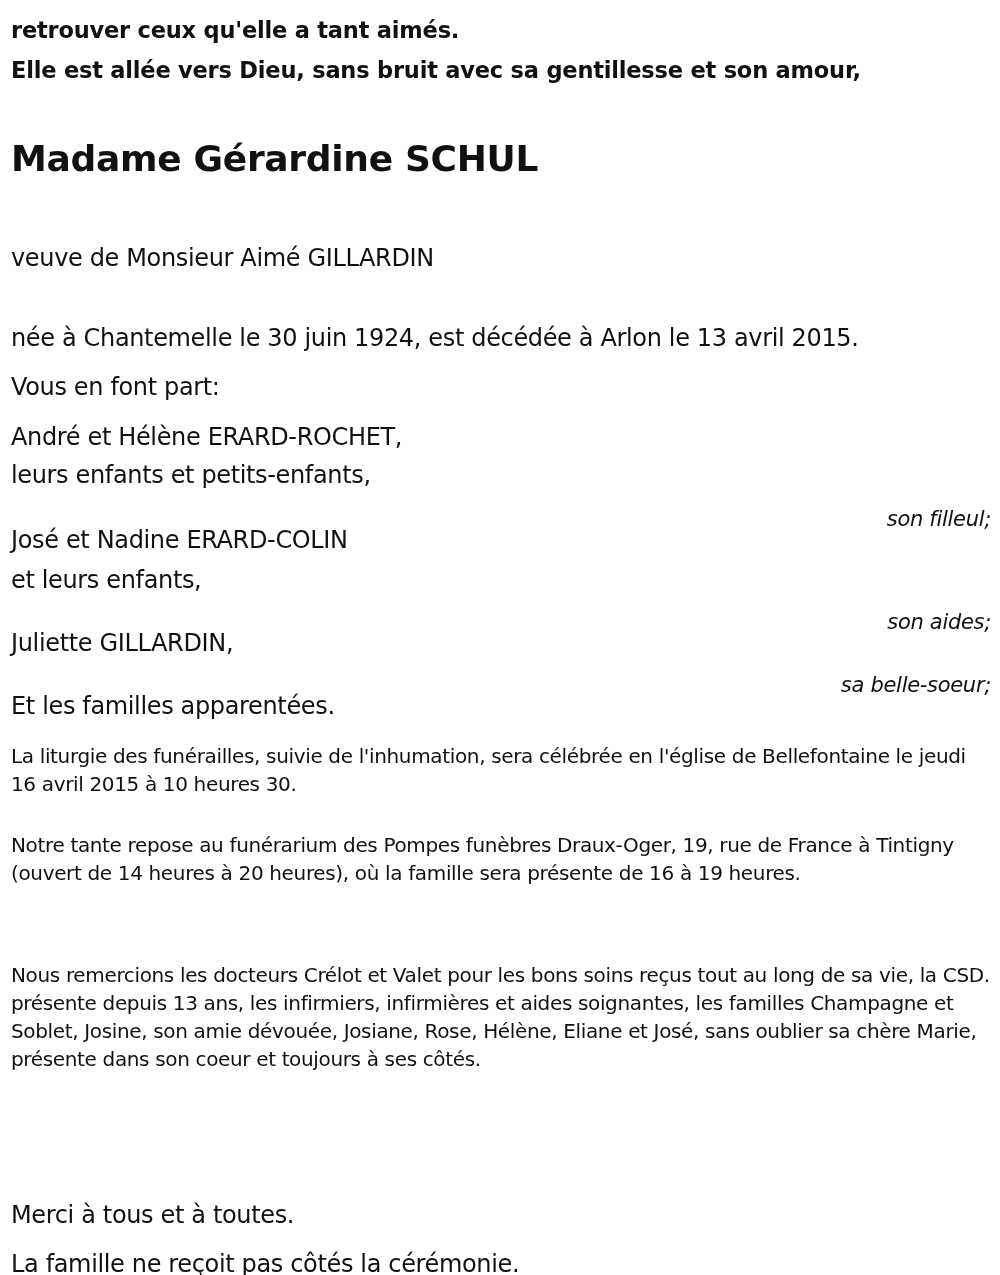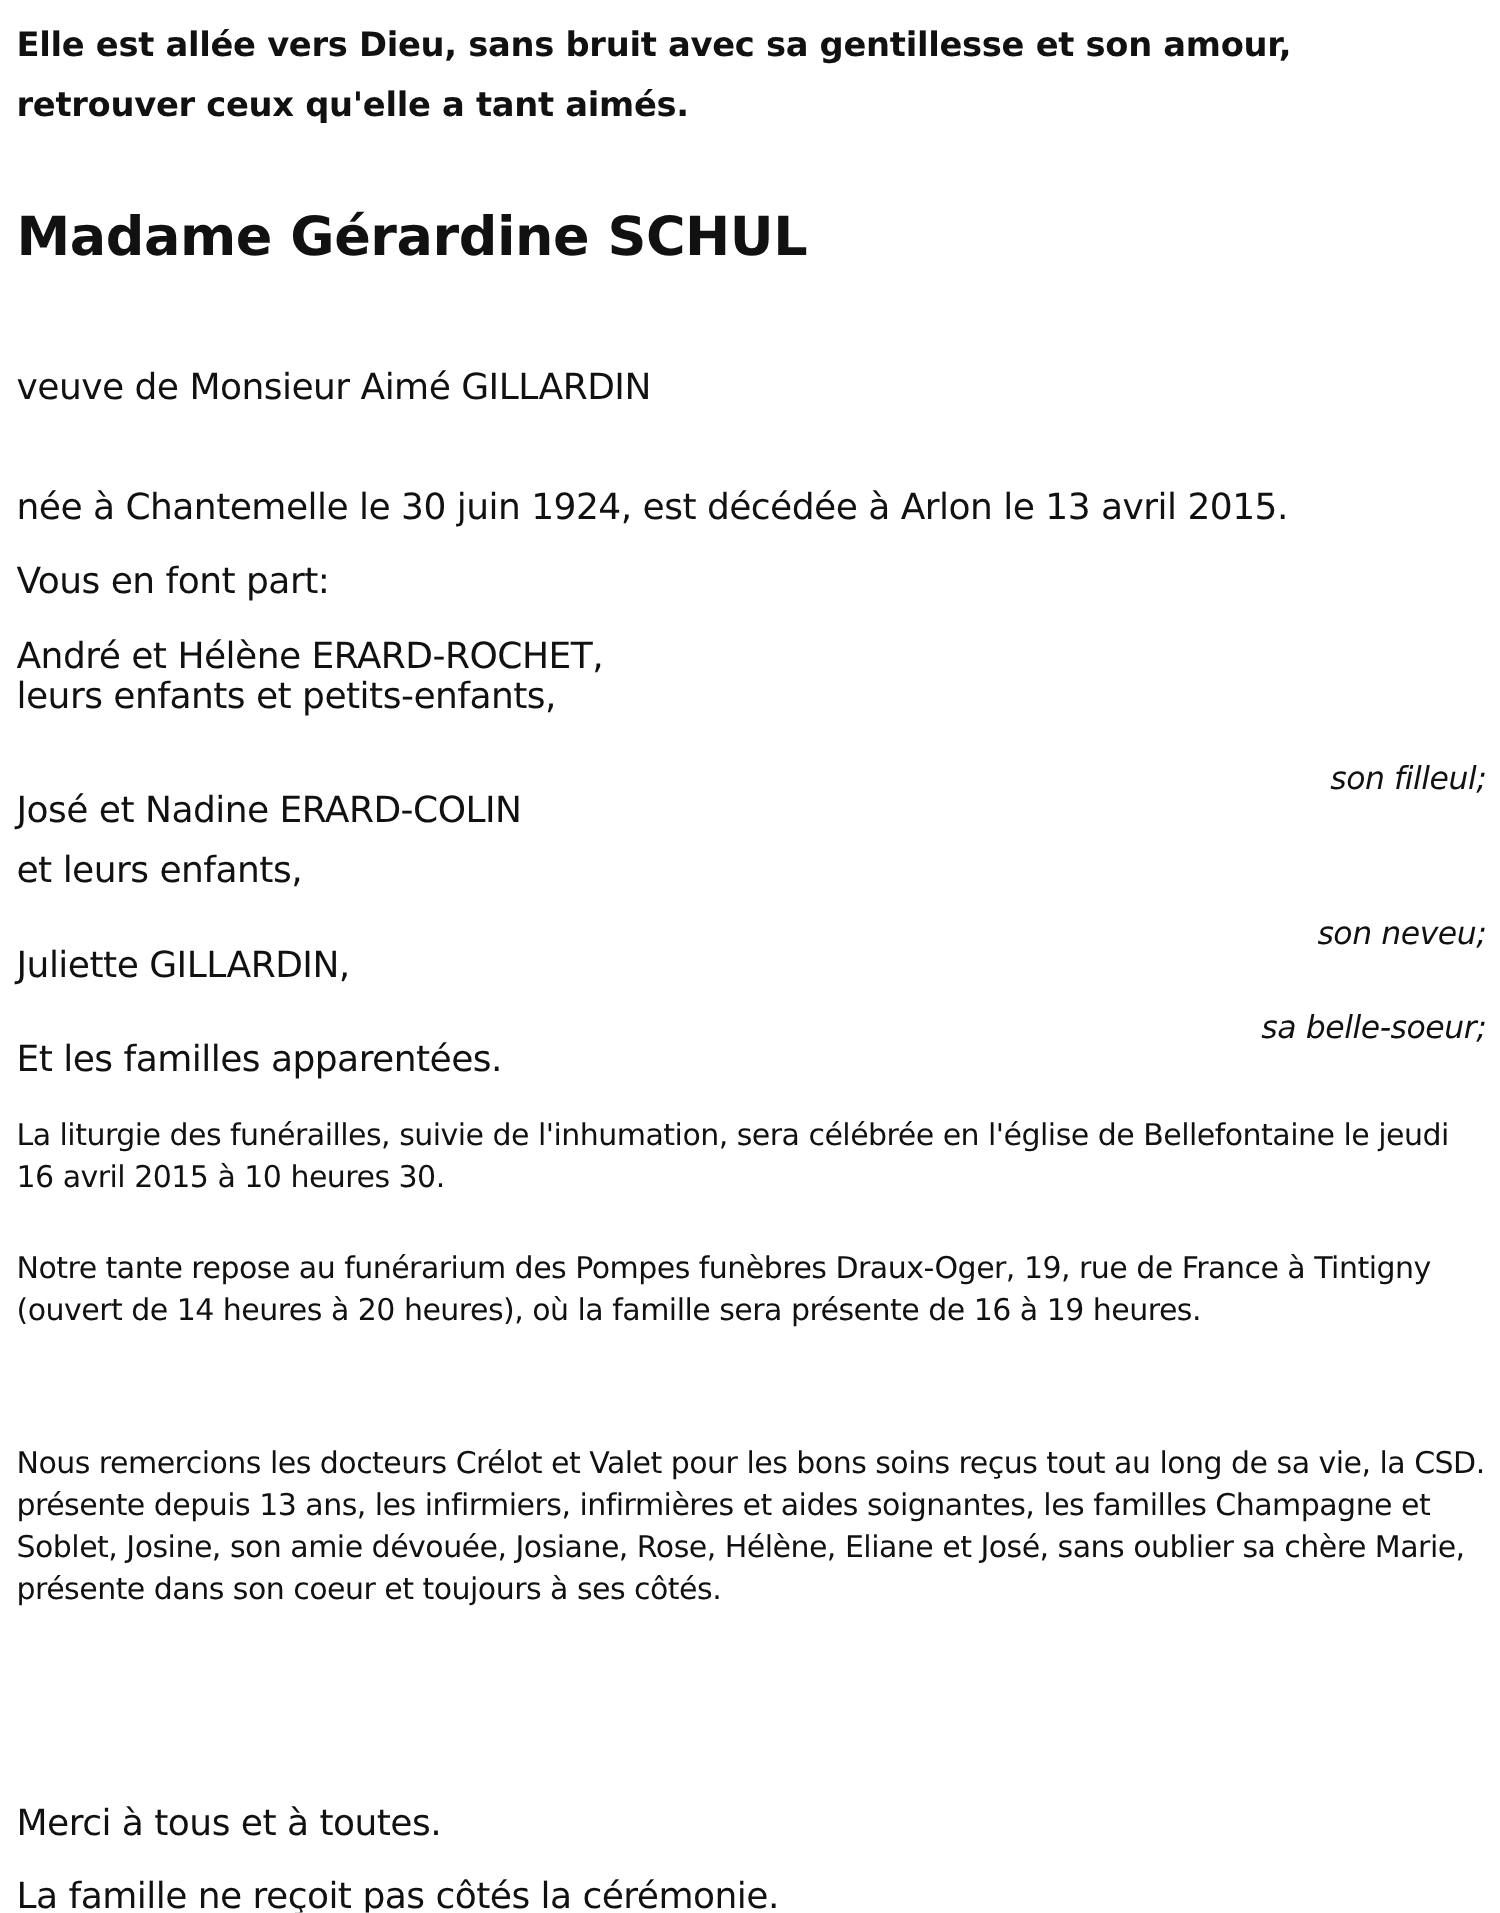--- a/index.html
+++ b/index.html
@@ -68,39 +68,39 @@
       line-height: 28px;
       letter-spacing: -0.35px;
     }
   </style>
 </head>
 <body>
 
 <div class="page">
 
   <div class="quote">
+    <div>retrouver ceux qu'elle a tant aimés.</div>
     <div>Elle est allée vers Dieu, sans bruit avec sa gentillesse et son amour,</div>
-    <div>retrouver ceux qu'elle a tant aimés.</div>
   </div>
 
   <div class="name">Madame Gérardine SCHUL</div>
 
   <div class="line" style="top:214px">veuve de Monsieur Aimé GILLARDIN</div>
 
   <div class="line" style="top:294px">née à Chantemelle le 30 juin 1924, est décédée à Arlon le 13 avril 2015.</div>
 
   <div class="line" style="top:343px">Vous en font part:</div>
 
   <div class="line" style="top:393px">André et Hélène ERARD-ROCHET,</div>
-  <div class="line" style="top:420px">leurs enfants et petits-enfants,</div>
+  <div class="line" style="top:431px">leurs enfants et petits-enfants,</div>
   <div class="rel" style="top:461px">son filleul;</div>
 
   <div class="line" style="top:496px">José et Nadine ERARD-COLIN</div>
   <div class="line" style="top:536px">et leurs enfants,</div>
-  <div class="rel" style="top:564px">son neveu;</div>
+  <div class="rel" style="top:564px">son aides;</div>
 
   <div class="line" style="top:599px">Juliette GILLARDIN,</div>
   <div class="rel" style="top:627px">sa belle-soeur;</div>
 
   <div class="line" style="top:662px">Et les familles apparentées.</div>
 
   <div class="para" style="top:742px">La liturgie des funérailles, suivie de l'inhumation, sera célébrée en l'église de Bellefontaine le jeudi 16 avril 2015 à 10 heures 30.</div>
 
   <div class="para" style="top:831px">Notre tante repose au funérarium des Pompes funèbres Draux-Oger, 19, rue de France à Tintigny (ouvert de 14 heures à 20 heures), où la famille sera présente de 16 à 19 heures.</div>
 

